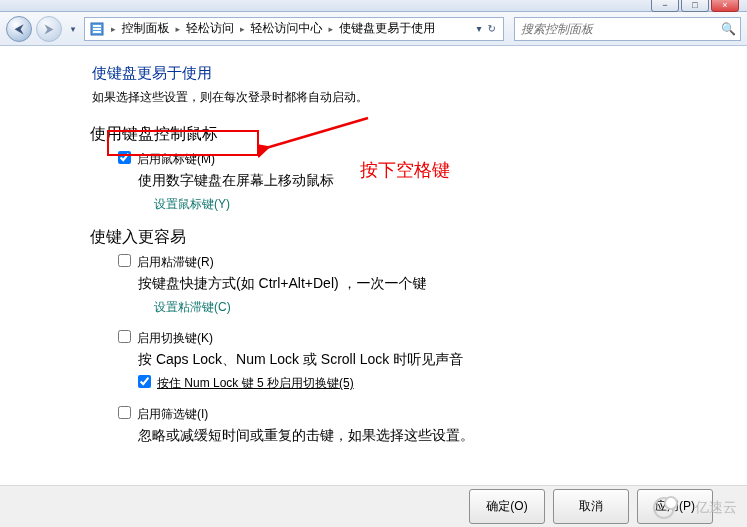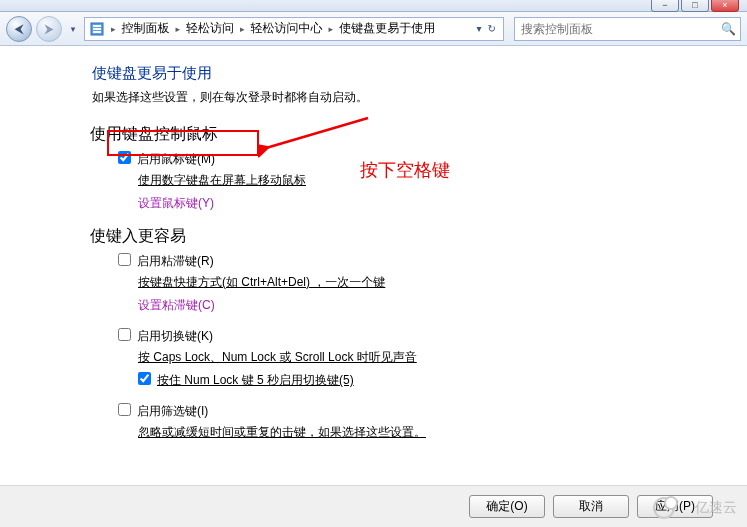--- a/index.html
+++ b/index.html
@@ -16,43 +16,43 @@
     .nav-btn { width: 26px; height: 26px; border-radius: 50%; background: radial-gradient(circle at 35% 30%, #fff, #c4d5ea 55%, #93aed0); border:1px solid #7a97bc; display:flex; align-items:center; justify-content:center; color:#3b557a; font-size:13px; }
     .nav-btn.fwd { opacity:.55; }
     .nav-drop { width:14px; height:18px; display:flex; align-items:center; justify-content:center; color:#3b557a; font-size:9px; }
     .breadcrumb { flex: 0 0 auto; height: 24px; background:#fff; border:1px solid #9fb4d1; display:flex; align-items:center; padding: 0 4px; min-width: 420px; }
     .bc-item { padding: 0 4px; color:#000; }
     .bc-sep { color:#5a5a5a; font-size:9px; padding:0 2px; }
     .bc-icon { width:16px; height:16px; display:inline-flex; align-items:center; justify-content:center; color:#2b6cb0; margin-right:4px; }
     .bc-tail { margin-left:auto; display:flex; align-items:center; }
     .bc-tail span { padding:0 3px; color:#3b557a; font-size:10px; }
     .searchbox { flex:1; height:24px; background:#fff; border:1px solid #9fb4d1; margin-left:6px; display:flex; align-items:center; }
-    .searchbox input { border:none; outline:none; flex:1; font-size:12px; color:#888; padding:0 6px; background:transparent; }
+    .searchbox input { border:none; outline:none; flex:1; font-size:12px; color:#888; font-style:italic; padding:0 6px; background:transparent; }
     .searchbox .sicon { width:22px; text-align:center; color:#3b557a; font-size:12px; }
 
     
     .content { padding: 18px 0 0 92px; position: relative; height: calc(100% - 46px - 42px); overflow:hidden; }
     h1 { color:#003399; font-size:15px; font-weight:normal; margin-bottom:6px; }
     .subtitle { font-size:12px; margin-bottom:18px; }
     .section-head { font-size:16px; margin: 8px 0 6px -2px; }
     .indent { margin-left: 26px; }
     .indent2 { margin-left: 38px; text-decoration: underline; }
     .row { display:flex; align-items:flex-start; gap:6px; margin: 4px 0; }
     input[type=checkbox] { width:13px; height:13px; }
-    .desc { font-size:12px; margin: 4px 0 6px 20px; text-decoration: underline; }
-    .link { color:#a21caf; font-size:12px; margin: 6px 0 14px 20px; cursor:pointer; }
+    .desc { font-size:14px; margin: 4px 0 6px 20px; }
+    .link { color:#0f766e; font-size:12px; margin: 6px 0 14px 36px; cursor:pointer; }
 
     
     .redbox { position:absolute; border:2px solid #e00; left:107px; top:130px; width:152px; height:26px; pointer-events:none; }
     .arrow-svg { position:absolute; left:258px; top:108px; pointer-events:none; }
     .anno { position:absolute; left:360px; top:158px; color:#e00; font-size:18px; }
 
     
     .btnbar { position:absolute; left:0; right:0; bottom:0; height:42px; background:#f0f0f0; border-top:1px solid #d9d9d9; display:flex; align-items:center; justify-content:flex-end; padding-right:34px; gap:8px; }
-    .btn { min-width:76px; height:23px; background:linear-gradient(#fdfdfd,#e6e6e6); border:1px solid #8e8f8f; border-radius:3px; font-size:12px; }
+    .btn { min-width:76px; height:35px; background:linear-gradient(#fdfdfd,#e6e6e6); border:1px solid #8e8f8f; border-radius:3px; font-size:12px; }
 
     
     .watermark { position:absolute; right:10px; bottom:8px; display:flex; align-items:center; gap:20px; color:#bbb; font-size:14px; }
     .watermark .wlogo { width:22px; height:22px; border-radius:50%; border:2px solid #ccc; position:relative; }
     .watermark .wlogo::before { content:""; position:absolute; width:10px; height:10px; border-radius:50%; border:2px solid #ccc; right:-5px; top:-3px; background:#fff; }
   </style>
 </head>
 <body>
 
 <div class="titlebar">

